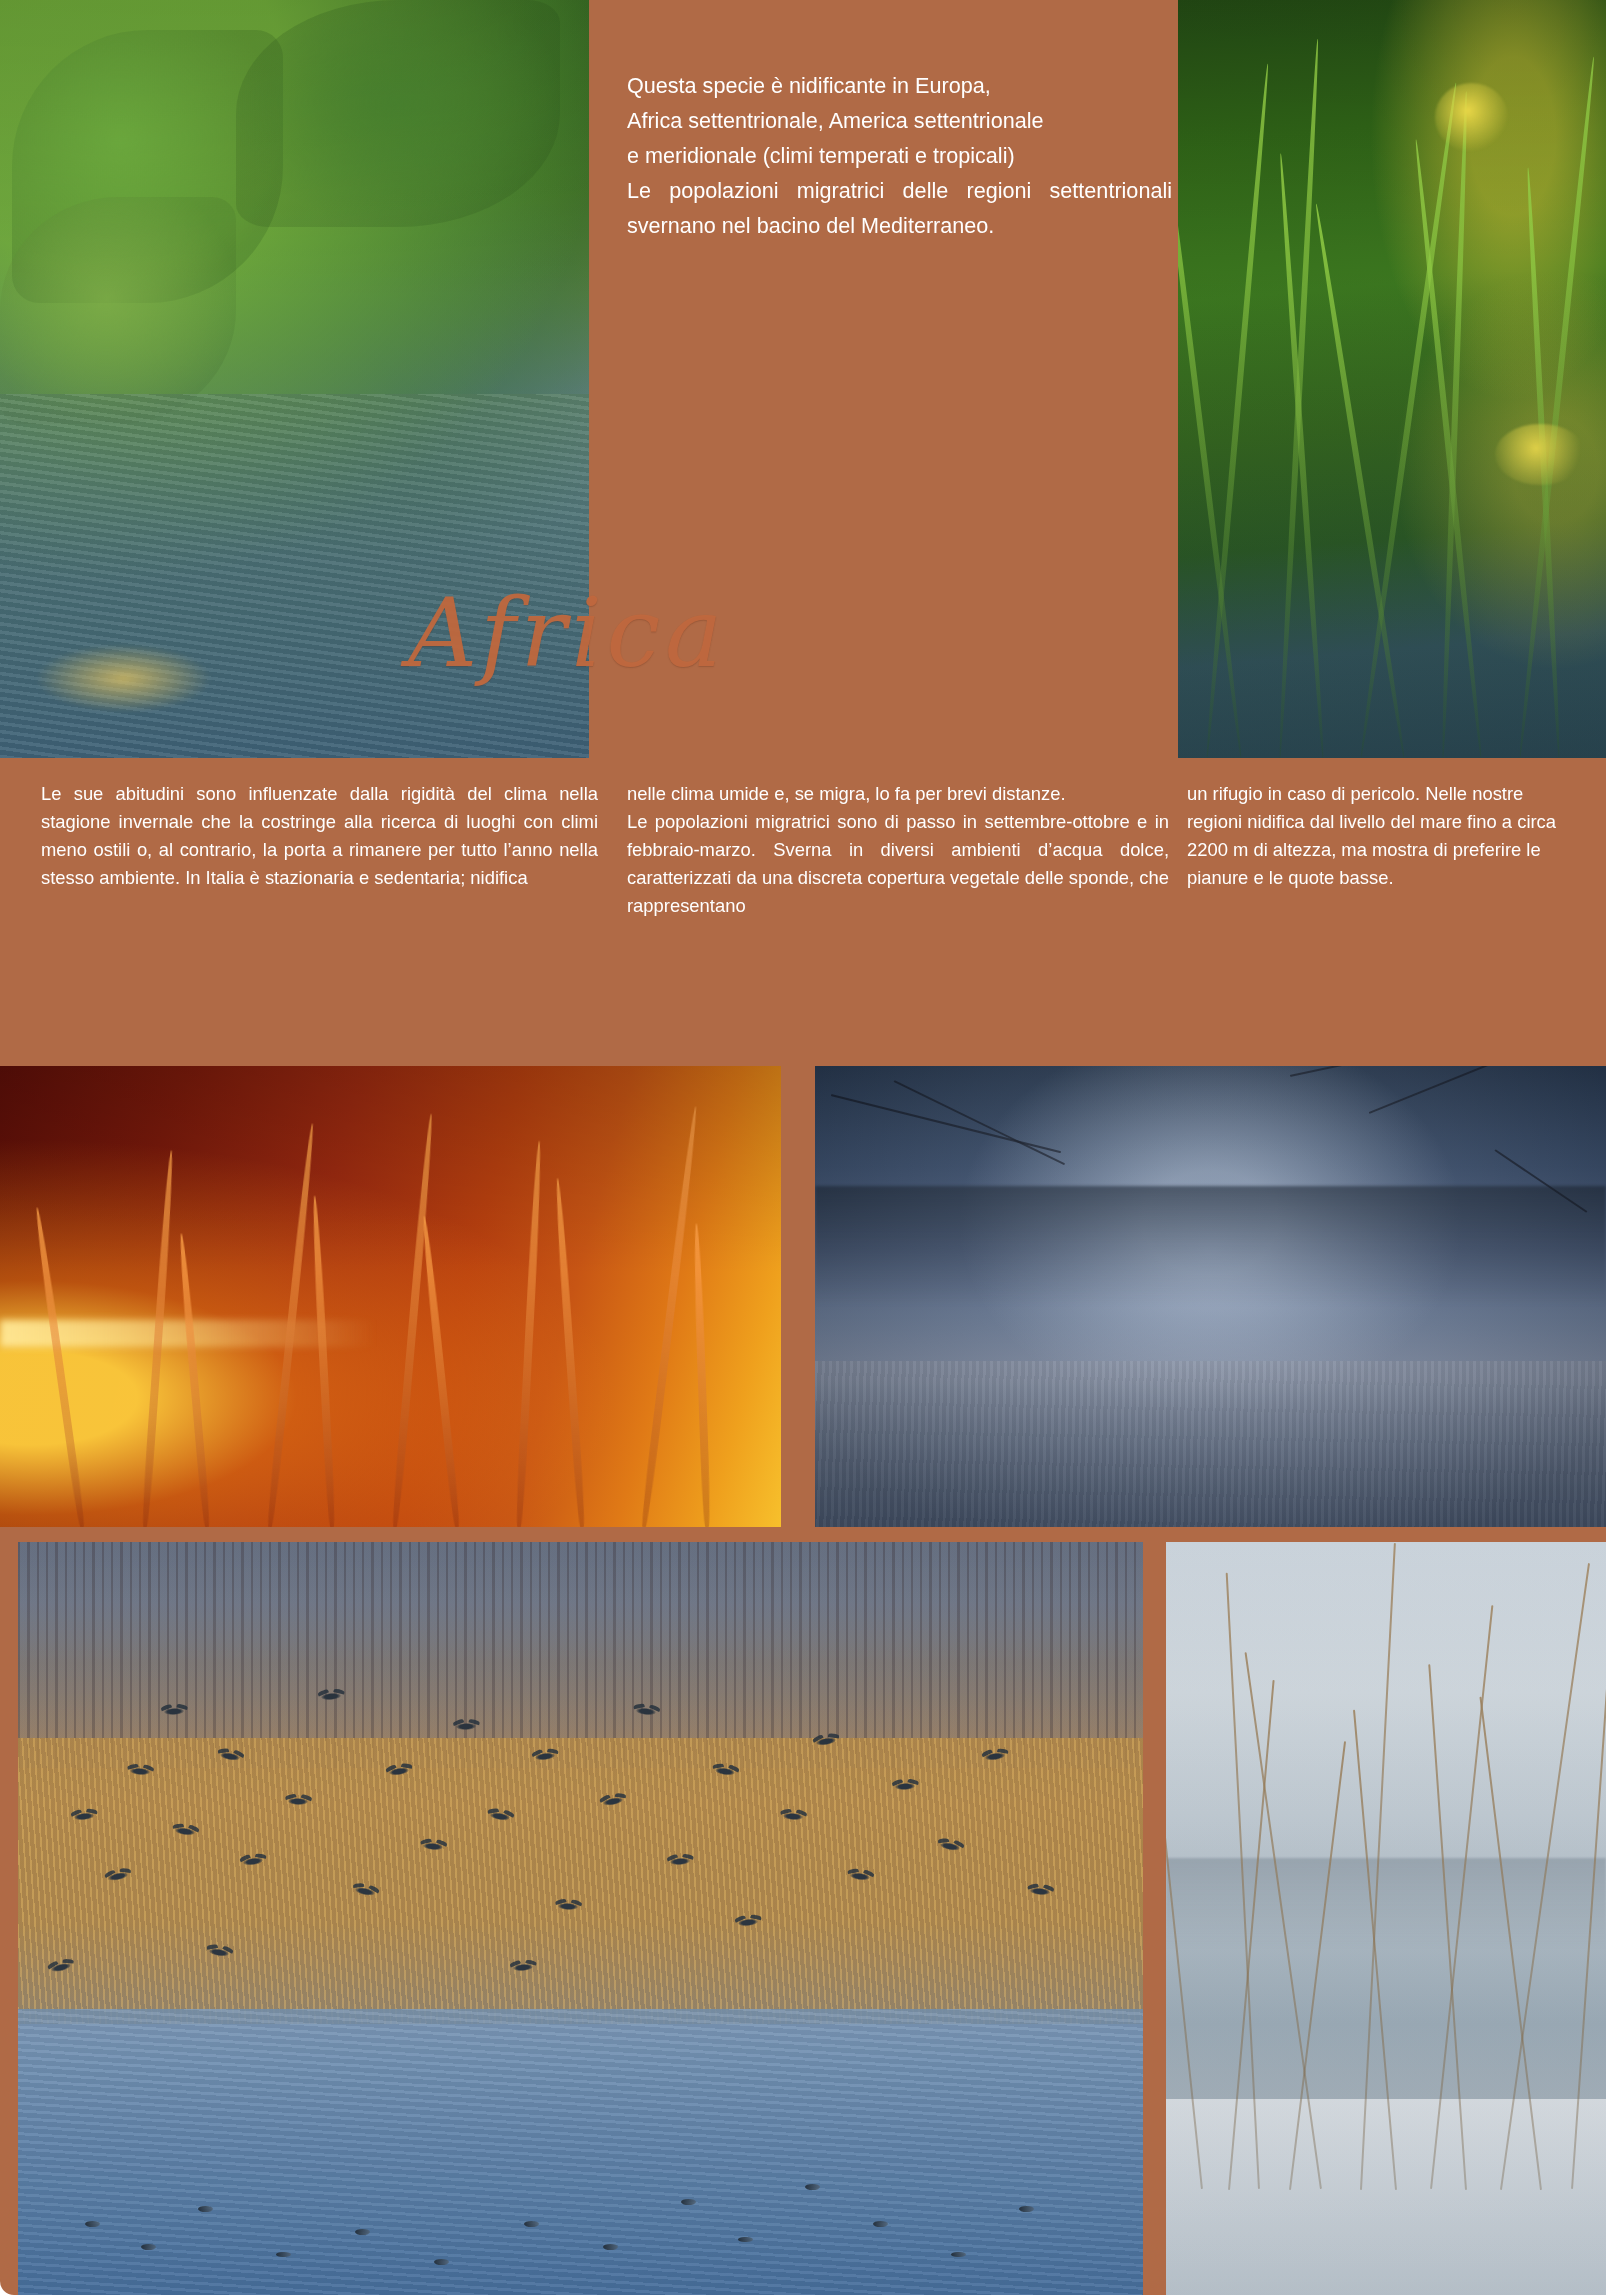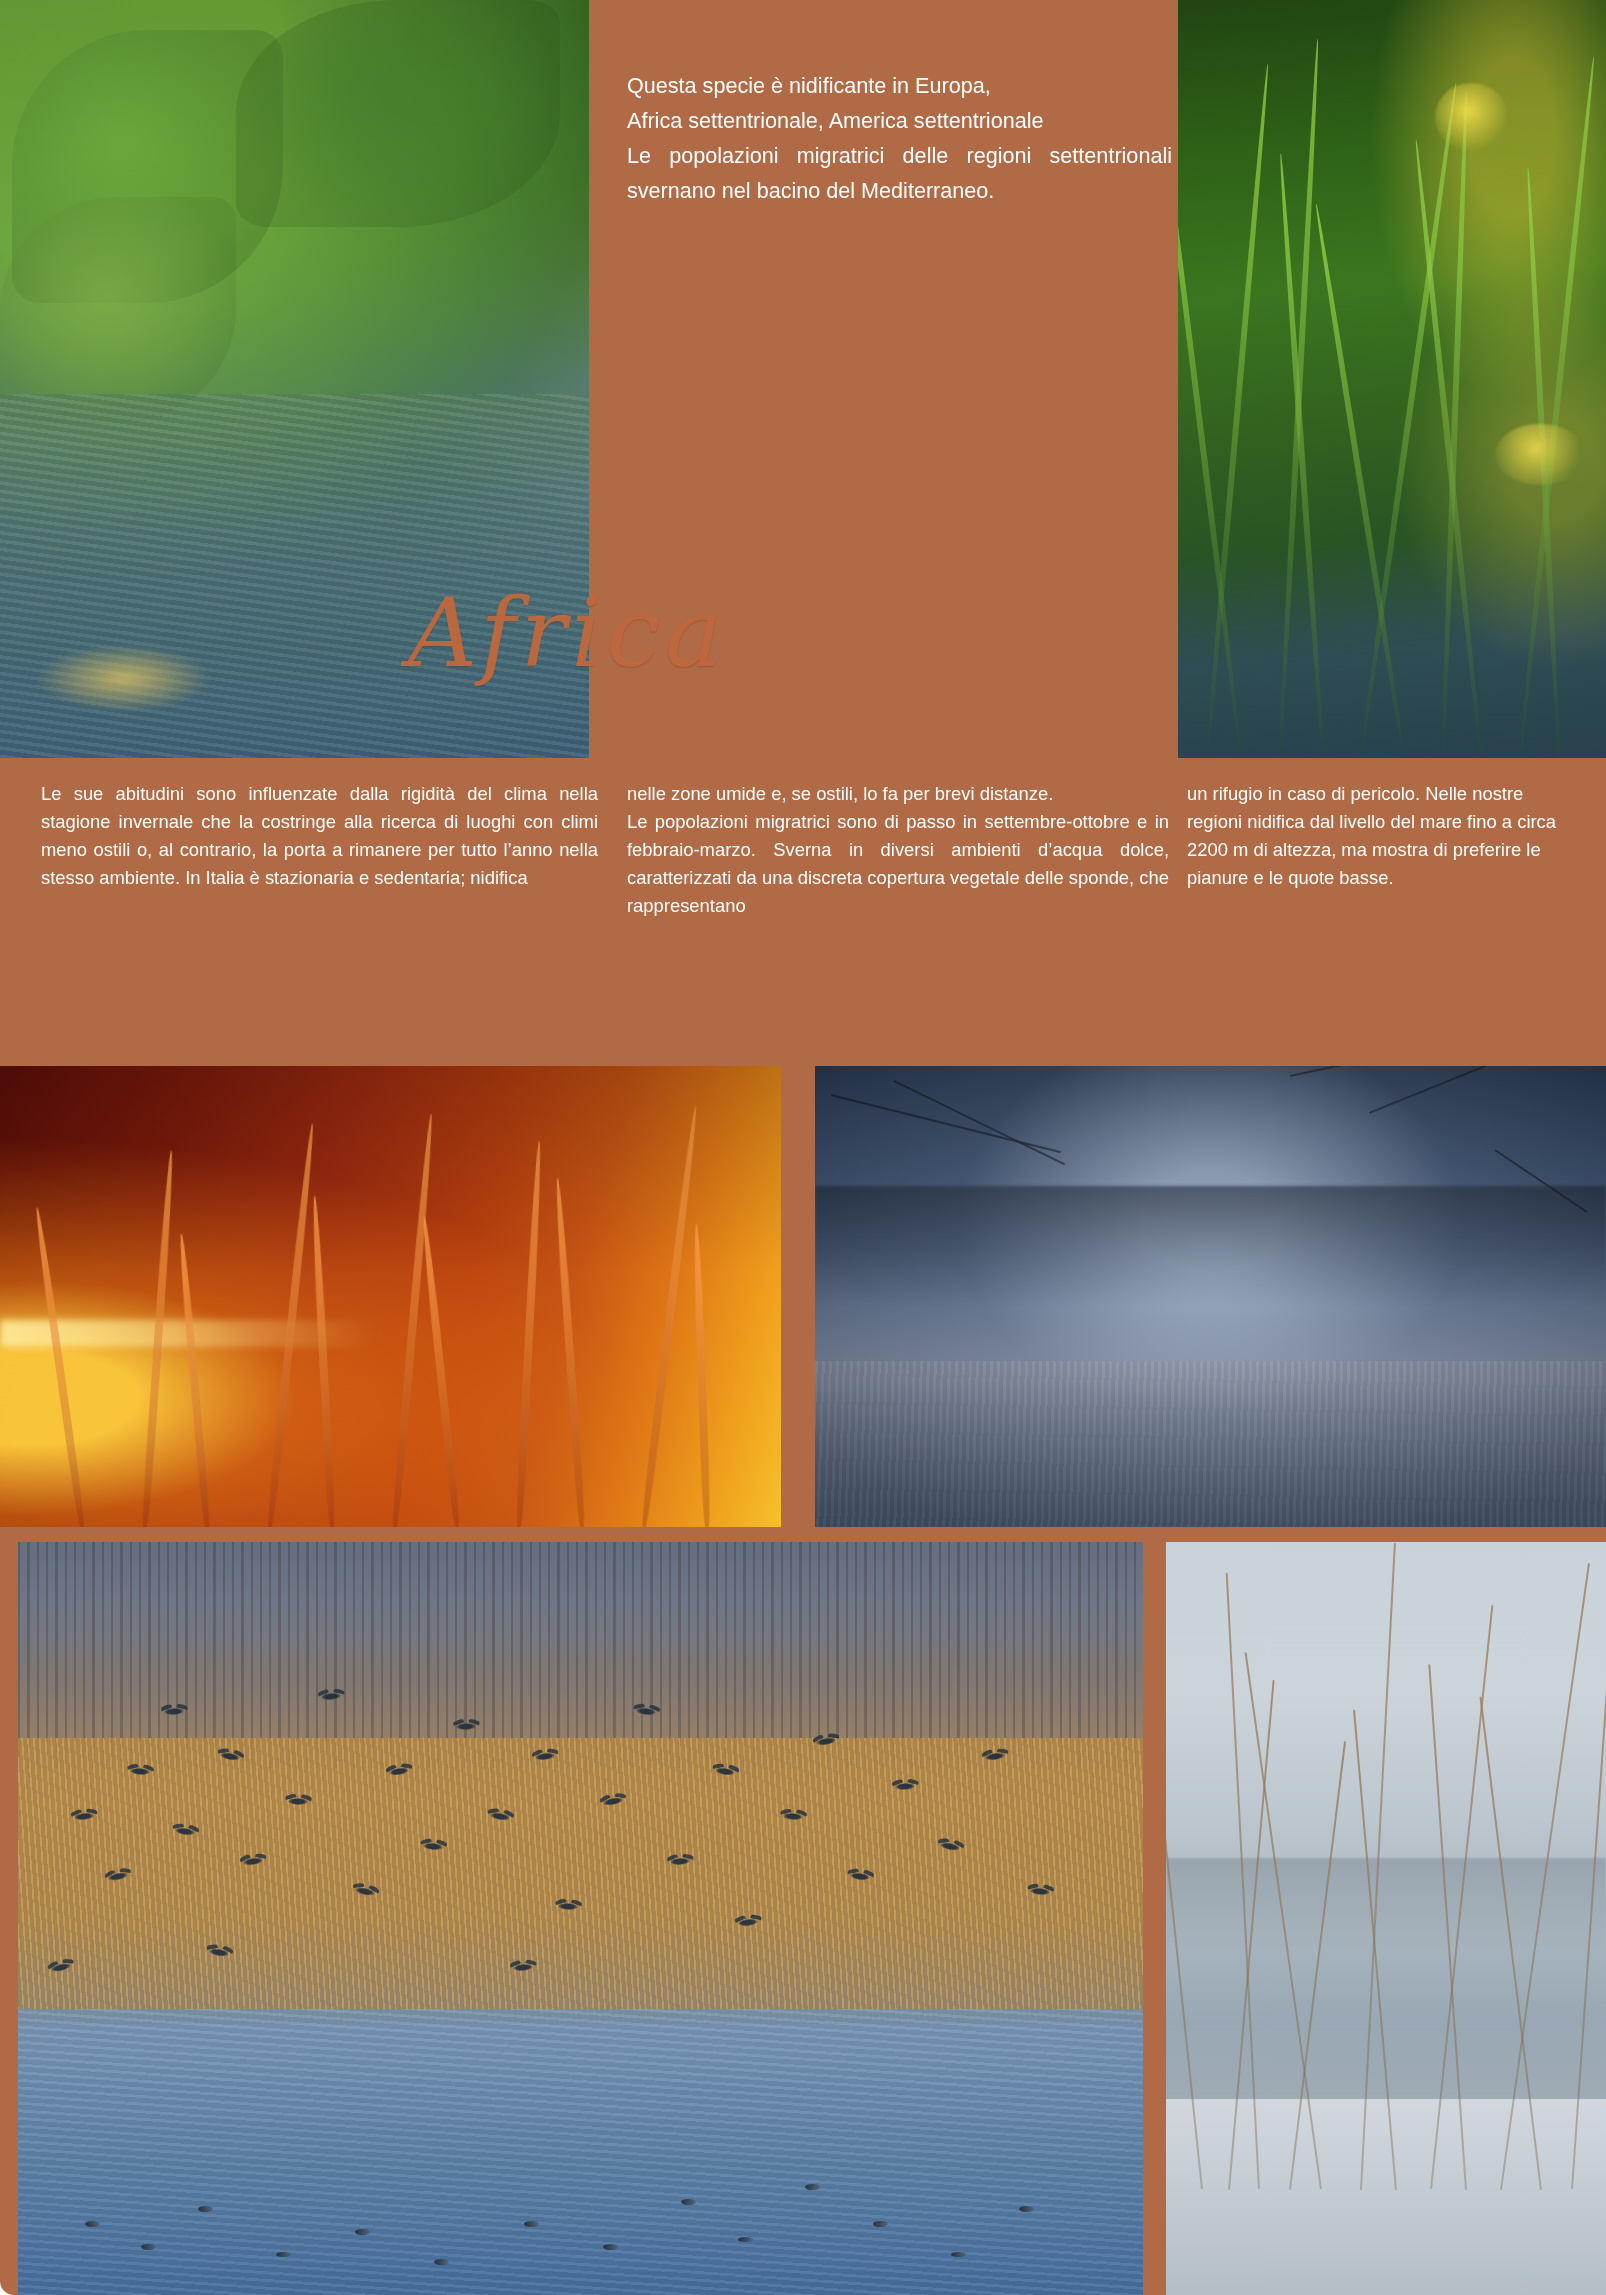--- a/index.html
+++ b/index.html
@@ -265,31 +265,32 @@
     <div class="blade" style="left:79%; bottom:0; height:93%; transform:rotate(6deg);"></div>
     <div class="blade" style="left:88%; bottom:0; height:78%; transform:rotate(-3deg);"></div>
     <div class="flowerA"></div>
       <div class="flowerB"></div>
     <div class="veil" style="background:linear-gradient(to bottom, rgba(0,0,0,0.08), rgba(0,0,0,0) 35%, rgba(20,40,50,0.25));"></div>
   </div>
 
   <div class="intro-text">
     <p>Questa specie  è nidificante in Europa,</p>
     <p>Africa settentrionale, America settentrionale</p>
+    <p>e meridionale (climi temperati e tropicali)</p>
     <p class="just">Le popolazioni migratrici delle regioni settentrionali svernano nel bacino del Mediterraneo.</p>
   </div>
 
   <div class="script script-habitat">Africa</div>
 
   <div class="col col-1">
     <p class="just">Le sue abitudini sono influenzate dalla rigidità del clima nella stagione invernale che la costringe alla ricerca di luoghi con climi meno ostili o, al contrario, la porta a rimanere per tutto l’anno nella stesso ambiente. In Italia è stazionaria e sedentaria; nidifica</p>
   </div>
 
   <div class="col col-2">
-    <p class="just">nelle zone umide e,  se ostili, lo fa per brevi distanze.</p>
+    <p class="just">nelle clima umide e,  se migra, lo fa per brevi distanze.</p>
     <p class="just">Le popolazioni migratrici sono di passo in settembre-ottobre e in febbraio-marzo. Sverna in diversi ambienti d’acqua dolce, caratterizzati da una discreta copertura vegetale delle sponde, che rappresentano</p>
   </div>
 
   <div class="col col-3">
     <p>un rifugio in caso di pericolo. Nelle nostre regioni nidifica dal livello del mare fino a circa 2200 m di altezza, ma mostra di preferire le pianure e le quote basse.</p>
   </div>
 
   <div class="photo p-sunsetreeds" style="left:0px; top:1066px; width:781px; height:461px;">
     <div class="glowline"></div>
     <div class="plume" style="left:10%; bottom:0; height:70%; transform:rotate(-8deg);"></div>

